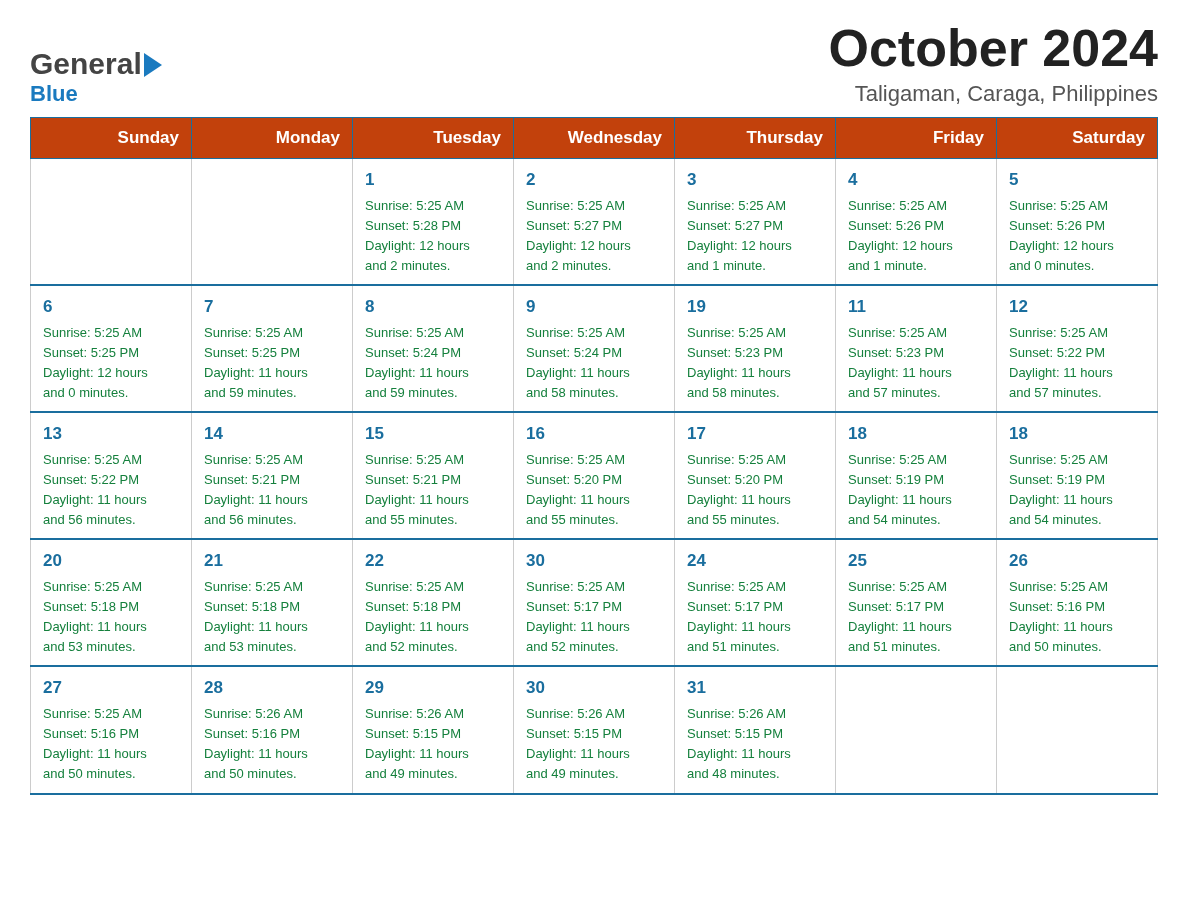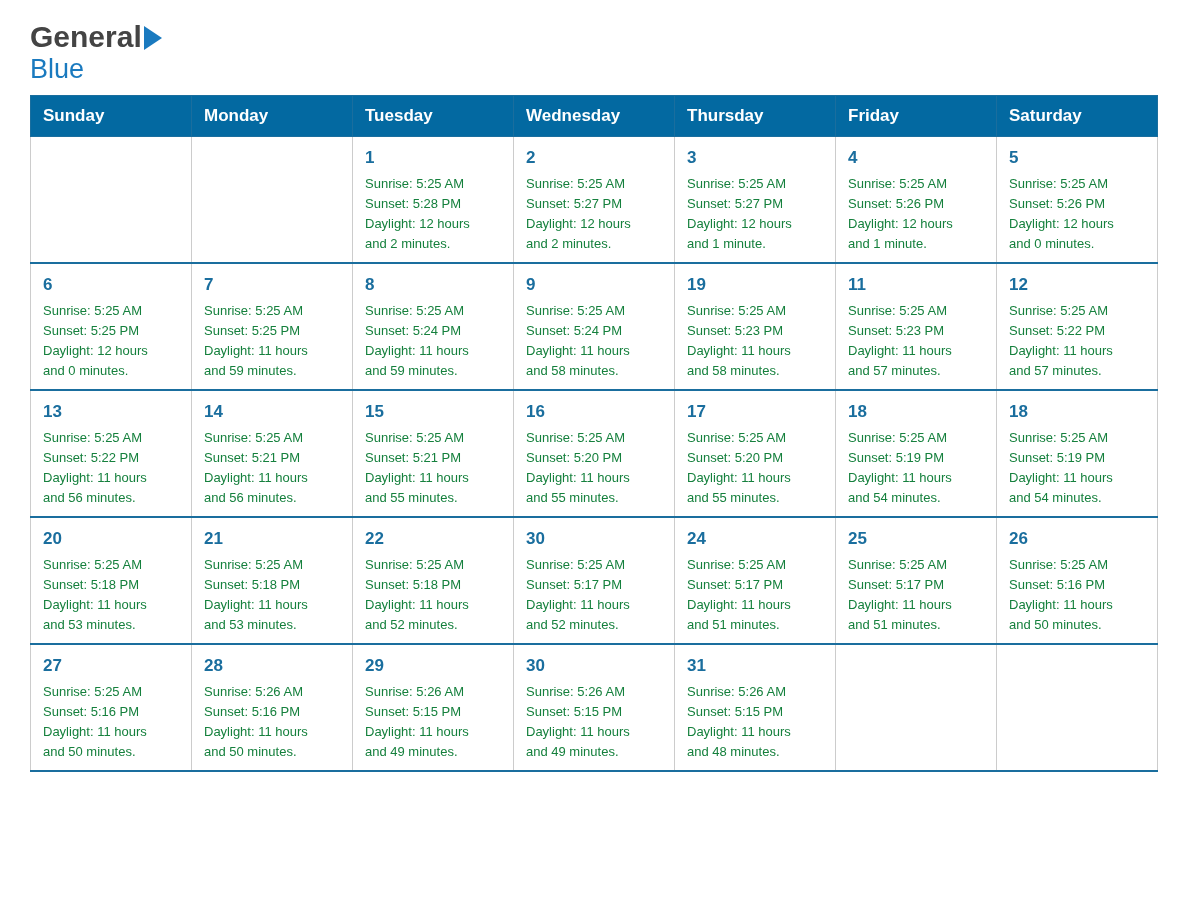--- a/index.html
+++ b/index.html
@@ -34,26 +34,26 @@
       font-size: 22px;
       color: #555;
       margin-top: 4px;
     }
     .calendar-table {
       width: 100%;
       border-collapse: collapse;
       margin-top: 10px;
     }
     .calendar-table th {
-      background-color: #0369a1;
+      background-color: #c2410c;
       color: #fff;
       font-size: 17px;
       font-weight: bold;
       padding: 10px 12px;
-      text-align: left;
+      text-align: right;
       border: 1px solid #1a6e9e;
     }
     .calendar-table td {
       vertical-align: top;
       padding: 8px 12px;
       border: 1px solid #ccc;
       border-bottom: 2px solid #1a6e9e;
       width: calc(100% / 7);
       min-height: 100px;
       font-size: 13px;
@@ -92,35 +92,39 @@
       display: inline-block;
       width: 0;
       height: 0;
       border-top: 12px solid transparent;
       border-bottom: 12px solid transparent;
       border-left: 18px solid #1a7abf;
       margin-left: 2px;
       margin-top: 2px;
     }
     .logo-text-blue {
-      font-size: 27px;
-      font-weight: normal;
+      font-size: 22px;
+      font-weight: bold;
       color: #1a7abf;
     }
   </style>
 </head>
 <body>
 
 <div class="header">
   <div class="logo">
     <div class="logo-row">
       <span class="logo-text-general">General</span>
       <span class="logo-arrow"></span>
     </div>
     <span class="logo-text-blue">Blue</span>
+  </div>
+  <div class="title-area">
+    <div class="month-title">October 2024</div>
+    <div class="location-title">Taligaman, Caraga, Philippines</div>
   </div>
 </div>
 
 <table class="calendar-table">
   <thead>
     <tr>
     <th>Sunday</th>
         <th>Monday</th>
         <th>Tuesday</th>
         <th>Wednesday</th>

